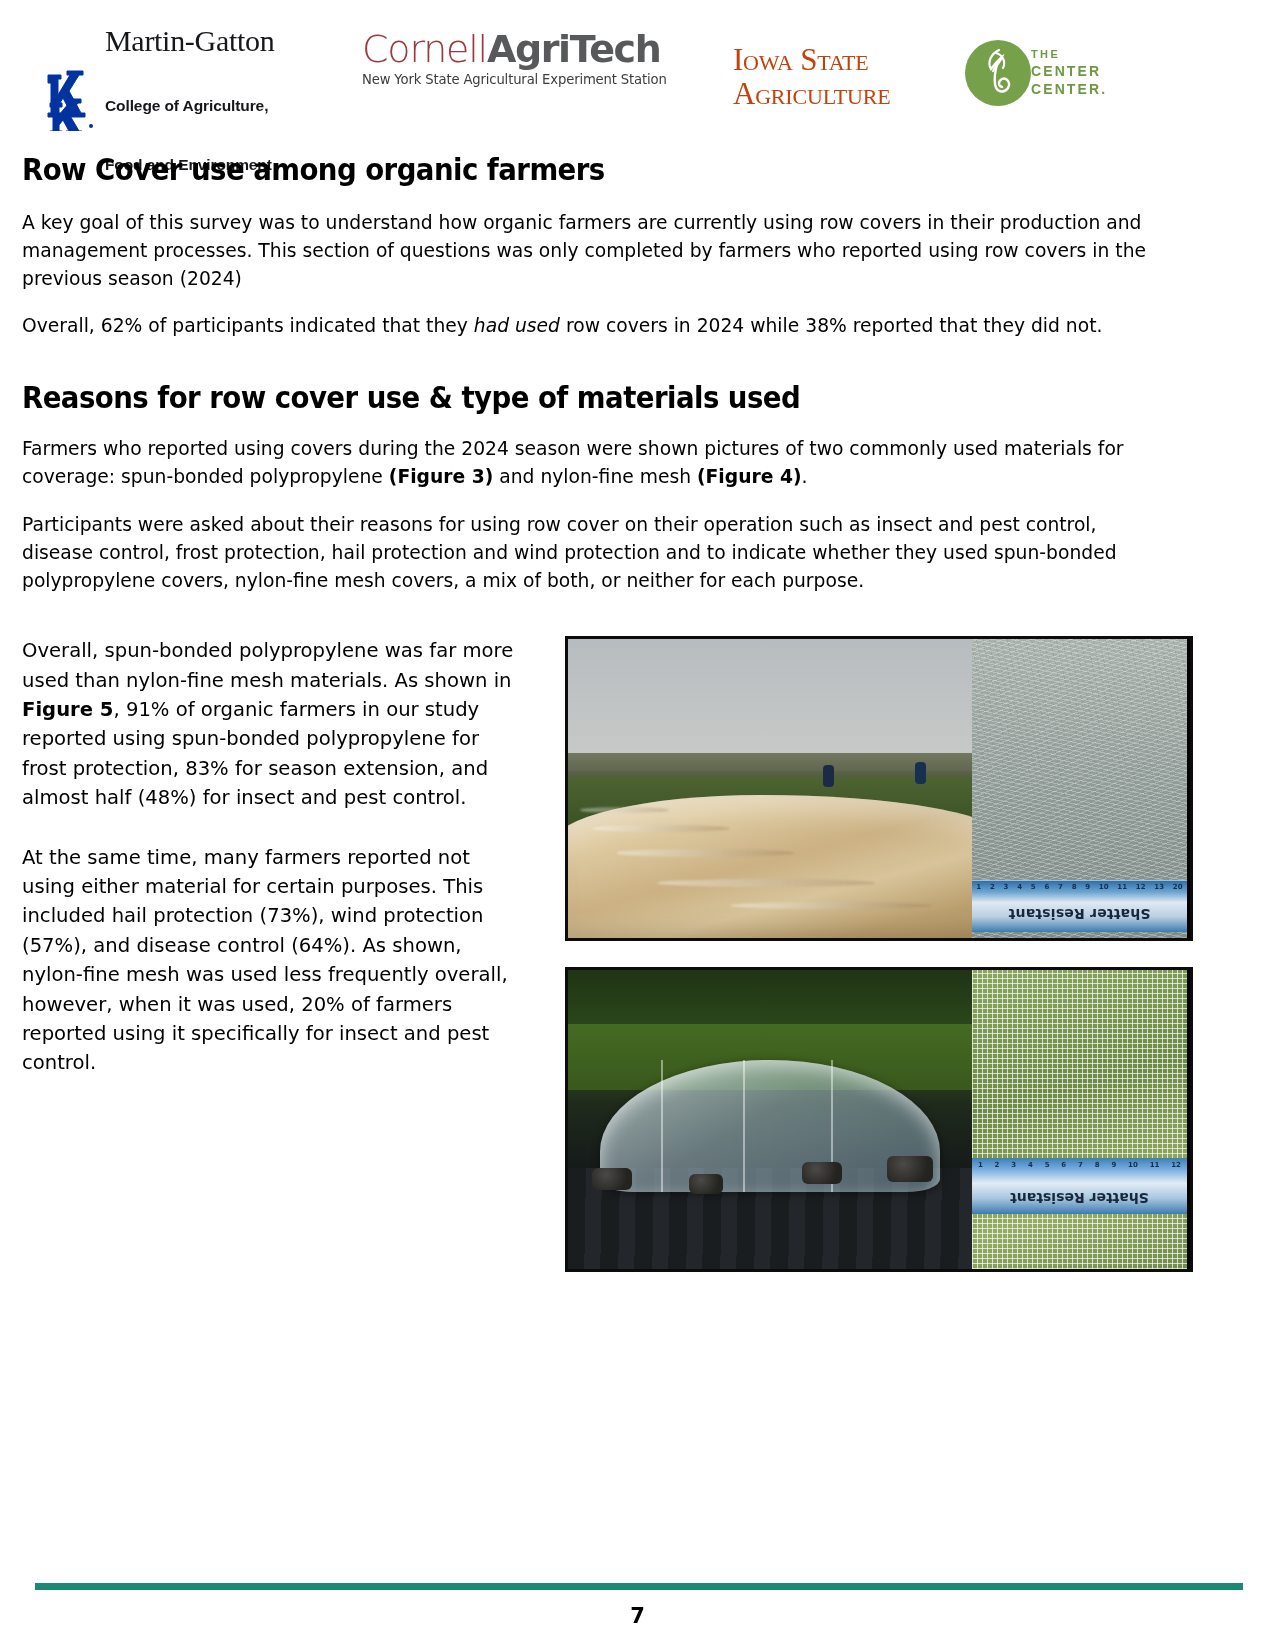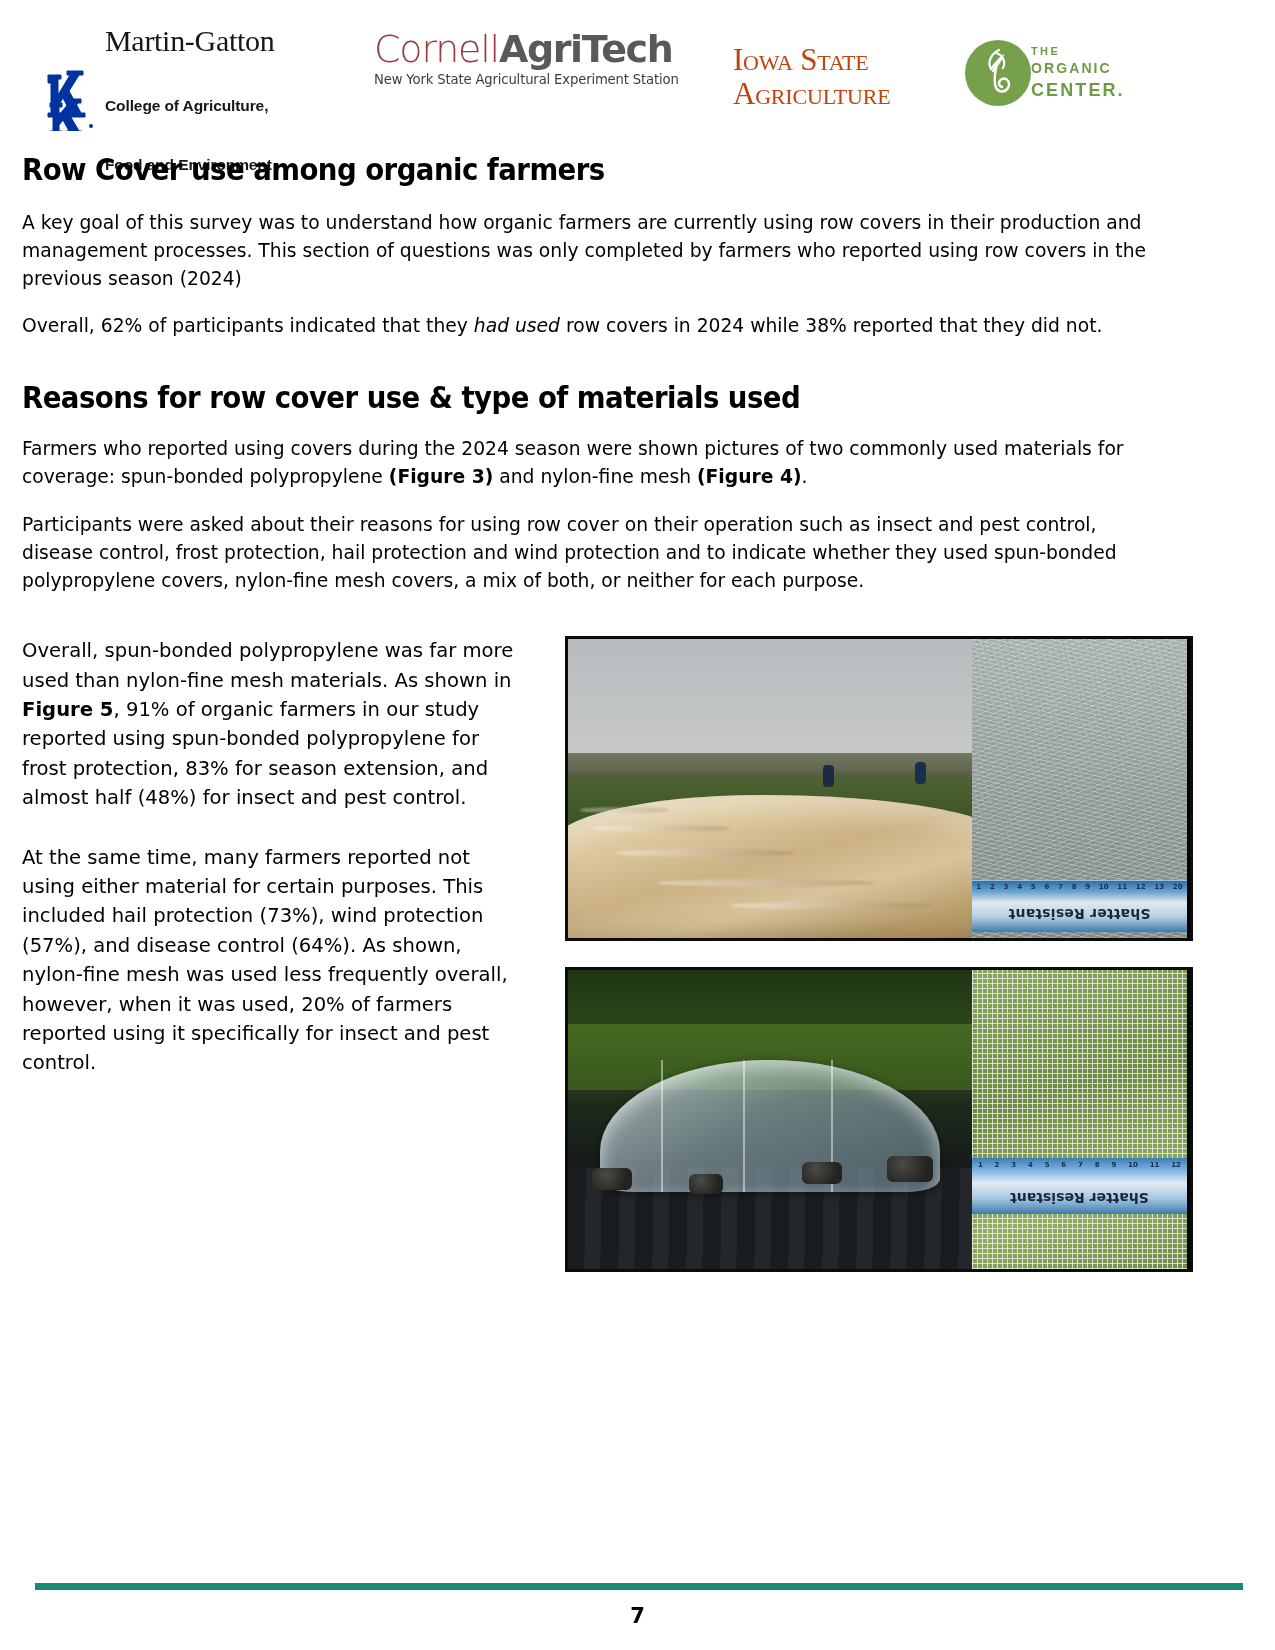--- a/index.html
+++ b/index.html
@@ -46,21 +46,21 @@
   .uk-line2, .uk-line3 {
     font-family: "Liberation Sans", sans-serif;
     font-size: 15.5px; font-weight: 600; color: #16171b;
     white-space: nowrap; letter-spacing: -0.1px;
     line-height: 1.18;
     margin-top: 41px;
   }
 
   
   .logo-cornell {
-    position: absolute; left: 374px; top: 12px;
+    position: absolute; left: 362px; top: 12px;
     line-height: 1;
   }
   .cornell-row { white-space: nowrap; }
   .cornell-word {
     font-family: "DejaVu Sans", sans-serif;
     font-size: 38px; font-weight: 300; color: #9a3a3f;
     letter-spacing: -1.2px;
   }
   .agritech-word {
     font-family: "DejaVu Sans", sans-serif;
@@ -97,21 +97,21 @@
     width: 66px; height: 66px; border-radius: 50%;
     background: #76a04a;
     position: relative; flex: none;
   }
   .oc-text {
     font-family: "Liberation Sans", sans-serif;
     color: #6f9a44; line-height: 1.35;
   }
   .oc-t1 { font-size: 11px; font-weight: 700; letter-spacing: 2.4px; }
   .oc-t2 { font-size: 14px; font-weight: 700; letter-spacing: 2.1px; }
-  .oc-t3 { font-size: 18px; font-weight: 700; letter-spacing: 2.1px; }
+  .oc-t3 { font-size: 14px; font-weight: 700; letter-spacing: 2.1px; }
 
   
   .content {
     position: absolute;
     left: 22px; top: 152px;
     width: 1180px;
   }
 
   h1.section-title {
     font-family: "DejaVu Sans", sans-serif;
@@ -353,21 +353,21 @@
   <div class="logo-oc">
     <div class="oc-circle">
       <svg width="66" height="66" viewBox="0 0 66 66" xmlns="http://www.w3.org/2000/svg">
         <path d="M34 10 C26 14 22 22 26 29 C30 24 33 20 37 17 C35 22 31 26 28 31" fill="none" stroke="#ffffff" stroke-width="2.2" stroke-linecap="round"></path>
         <path d="M31 13 C38 15 41 22 38 28" fill="none" stroke="#ffffff" stroke-width="2.2" stroke-linecap="round"></path>
         <path d="M32 24 C30 32 29 38 30 44 C31 52 39 54 43 48 C46 43 42 37 37 39 C33 41 33 46 37 47" fill="none" stroke="#ffffff" stroke-width="2.4" stroke-linecap="round"></path>
       </svg>
     </div>
     <div class="oc-text">
       <div class="oc-t1">THE</div>
-      <div class="oc-t2">ORGANIC</div>
+      <div class="oc-t2">CENTER</div>
       <div class="oc-t3">CENTER.</div>
     </div>
   </div>
 </div>
 
 <div class="content">
 
   <h1 class="section-title">Row Cover use among organic farmers</h1>
 
   <p class="body"><span>A key goal of this survey was to understand how organic farmers are currently using row covers in their production and management processes. This section of questions was only completed by farmers who reported using row covers in the previous season (2024)</span></p>

